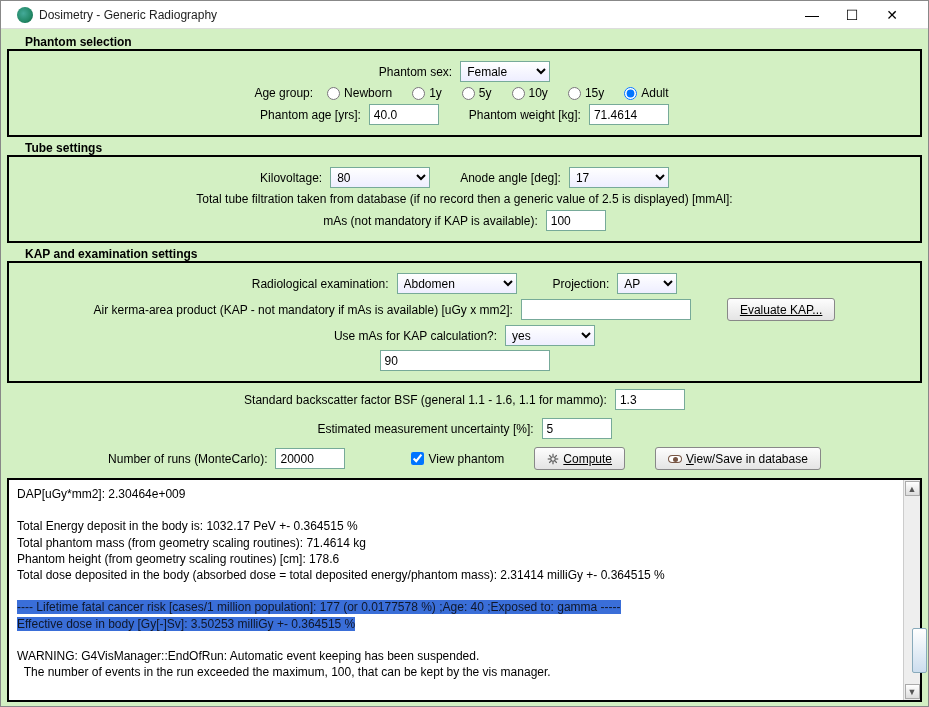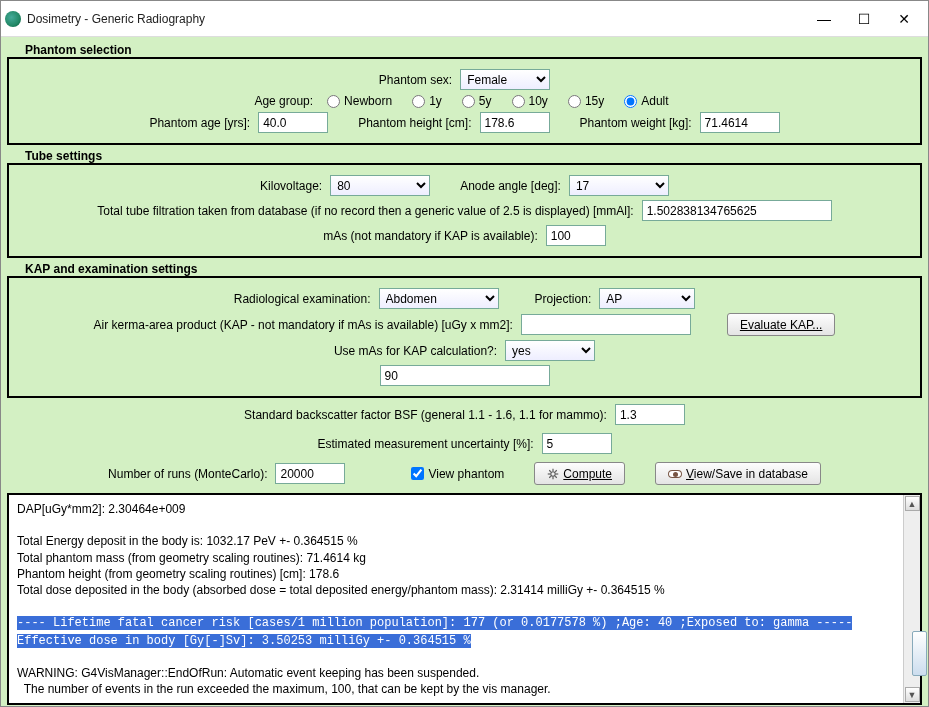--- a/index.html
+++ b/index.html
@@ -1,18 +1,18 @@
 <!DOCTYPE html>
 <html><head>
 <meta charset="utf-8">
 <style>
 * { box-sizing: border-box; font-family: Tahoma, Arial, sans-serif; }
 body { margin: 0; padding: 0; background: #fff; font-size: 12px; }
 .window { width: 929px; height: 707px; border: 1px solid #888; background: #fff; display: flex; flex-direction: column; }
-.titlebar { height: 36px; background: #fff; display: flex; align-items: center; padding: 0 4px; border-bottom: 1px solid #ddd; }
+.titlebar { height: 28px; background: #fff; display: flex; align-items: center; padding: 0 16px; border-bottom: 1px solid #ddd; }
 .titlebar .app-icon { width: 16px; height: 16px; border-radius: 50%; background: radial-gradient(circle at 40% 40%, #4a9 0%, #286 60%, #053 100%); margin-right: 6px; }
 .titlebar .title { flex: 1; font-size: 12px; color: #222; }
 .win-btns { display: flex; gap: 0; }
 .win-btn { width: 40px; height: 26px; display: flex; align-items: center; justify-content: center; font-size: 14px; cursor: default; }
 .content { flex: 1; background: #d3f0c3; padding: 4px 6px; overflow: hidden; display: flex; flex-direction: column; }
 .section-head { font-weight: bold; font-size: 12px; color: #000; margin: 2px 0 0 2px; padding-left: 16px; }
 .panel { border: 2px solid #000; background: #d3f0c3; padding: 6px 8px; margin-bottom: 2px; }
 .row { display: flex; align-items: center; justify-content: center; gap: 8px; margin: 4px 0; flex-wrap: wrap; }
 .lbl { color: #000; font-size: 12px; white-space: nowrap; }
 input.txt { height: 21px; border: 1px solid #7a9; background: #fff; padding: 0 4px; font-size: 12px; }
@@ -21,21 +21,21 @@
 input[type=radio] { margin:0; }
 .btn { height: 23px; border: 1px solid #888; background: linear-gradient(#fdfdfd,#e4e4e4); border-radius: 3px; padding: 0 12px; font-size: 12px; cursor: default; display: inline-flex; align-items: center; gap: 4px; }
 .btn .u { text-decoration: underline; }
 .gear-icon { width:12px; height:12px; display:inline-block; }
 .eye-icon { display:inline-block; width:14px; height:8px; border:1px solid #754; border-radius: 60% 60% 60% 60% / 100% 100% 100% 100%; position:relative; background:#fff;}
 .eye-icon::after { content:""; position:absolute; left:4px; top:1px; width:5px; height:5px; background:#754; border-radius:50%;}
 .chk { display:inline-flex; align-items:center; gap:4px;margin-left:36px; }
 input[type=checkbox] { margin:0; }
 .output-wrap { flex:1; border:2px solid #000; background:#fff; margin-top:4px; position:relative; display:flex; }
 .output { flex:1; padding:6px 8px; font-size:12px; color:#000; line-height:1.35; overflow:auto; white-space:pre-wrap; }
-.output .hl { background:#3a6ed8; color:#ffffff;font-family:Liberation Mono, monospace; }
+.output .hl { background:#3a6ed8; color:#0f172a; }
 .scrollbar { width:17px; background:#eee; border-left:1px solid #ccc; display:flex; flex-direction:column; align-items:center; }
 .scroll-arrow { width:15px; height:15px; background:linear-gradient(#fff,#ddd); border:1px solid #aaa; margin:1px 0; display:flex; align-items:center; justify-content:center; font-size:9px; color:#555;}
 .scroll-track { flex:1; position:relative; }
 .scroll-thumb { position:absolute; bottom:10px; width:15px; height:45px; background:linear-gradient(#fff,#cde); border:1px solid #8ab; border-radius:2px; left:0;}
 .triple { display:flex; justify-content:center; align-items:flex-end; gap:30px; }
 .field { display:flex; align-items:center; gap:8px;}
 </style>
 </head>
 <body>
 
@@ -84,60 +84,55 @@
             <input type="radio" checked="" style="">
             <span class="lbl">Adult</span>
           </span>
       </div>
       <div class="row triple">
         <span class="field">
             <span class="lbl">Phantom age [yrs]:</span>
         <input class="txt" style="width: 70px;" value="40.0">
           </span>
         <span class="field">
-            <span class="lbl">Phantom height [cm]:</span>
-        <input class="txt" style="width: 70px;" value="178.6">
-          </span>
-        <span class="field">
             <span class="lbl">Phantom weight [kg]:</span>
         <input class="txt" style="width: 80px;" value="71.4614">
           </span>
       </div>
     </div>
 
     <div class="section-head">Tube settings</div>
     <div class="panel">
       <div class="row triple">
         <span class="field">
             <span class="lbl">Kilovoltage:</span>
         <select class="combo" style="width:100px"><option>80</option></select>
           </span>
         <span class="field">
             <span class="lbl">Anode angle [deg]:</span>
         <select class="combo" style="width:100px"><option>17</option></select>
           </span>
       </div>
       <div class="row">
         <span class="lbl">Total tube filtration taken from database (if no record then a generic value of 2.5 is displayed) [mmAl]:</span>
-        <input class="txt" style="width: 190px;" value="1.502838134765625">
       </div>
       <div class="row">
         <span class="lbl">mAs (not mandatory if KAP is available):</span>
         <input class="txt" style="width: 60px;" value="100">
       </div>
     </div>
 
     <div class="section-head">KAP and examination settings</div>
     <div class="panel">
       <div class="row">
         <span class="lbl">Radiological examination:</span>
         <select class="combo" style="width:120px"><option>Abdomen</option></select>
         <span style="width:20px"></span>
         <span class="lbl">Projection:</span>
-        <select class="combo" style="width:96px"><option>AP</option></select>
+        <select class="combo" style="width:60px"><option>AP</option></select>
       </div>
       <div class="row">
         <span class="lbl">Air kerma-area product (KAP - not mandatory if mAs is available) [uGy x mm2]:</span>
         <input class="txt" style="width: 170px;" value="">
         <span style="width:20px"></span>
         <button class="btn">
             <span class="u">Evaluate KAP...</span>
           </button>
       </div>
       <div class="row">

